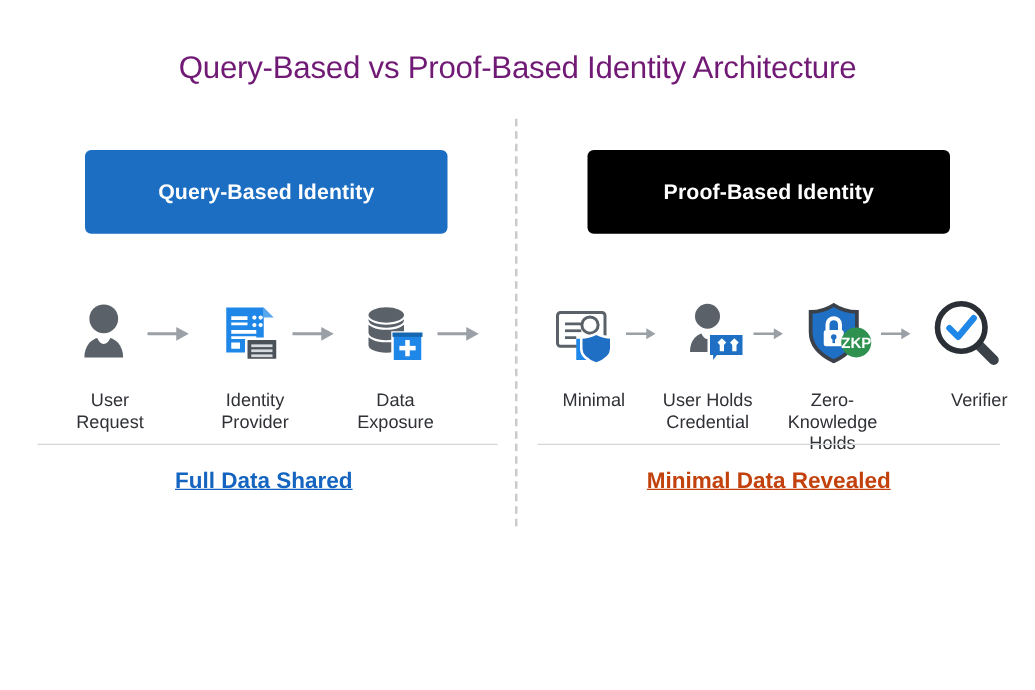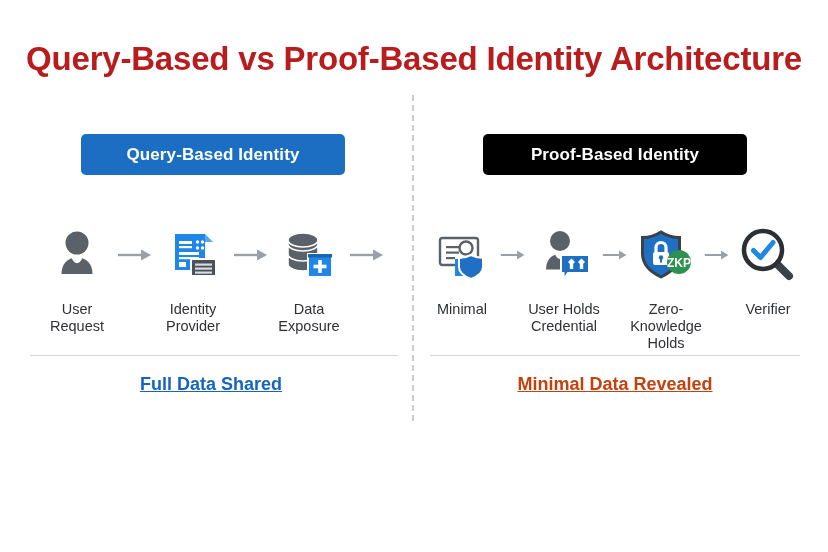--- a/index.html
+++ b/index.html
@@ -14,71 +14,71 @@
     color: #2f3136;
     overflow: hidden;
     position: relative;
   }
   #page-title {
     position: absolute;
     top: 40px;
     left: 0;
     width: 828px;
     text-align: center;
-    font-size: 33px;
-    font-weight: bold;
-    color: #b91c1c;
+    font-size: 25px;
+    font-weight: normal;
+    color: #701a75;
     letter-spacing: -0.2px;
   }
   #divider {
     position: absolute;
     left: 412px;
     top: 95px;
     width: 0;
     height: 326px;
     border-left: 2px dashed #c9cbcd;
   }
   .panel {
     position: absolute;
     top: 120px;
     width: 382px;
   }
   #panel-left { left: 22px; }
   #panel-right { left: 424px; }
 
   .badge {
     display: block;
-    margin: 14px auto;
+    margin: 0 auto;
     width: 258px;
     height: 35px;
     line-height: 35px;
     text-align: center;
     border-radius: 5px;
     color: #ffffff;
     font-size: 17px;
     font-weight: bold;
     letter-spacing: 0.1px;
     border: none;
-    padding: 3px;
+    padding: 16px;
     font-family: "Liberation Sans", sans-serif;
   }
   .badge-blue { background: #1b6ec2; }
   .badge-gray { background: #000000; }
 
   .flow {
     margin-top: 48px;
     display: flex;
     align-items: flex-start;
     justify-content: center;
   }
   .step {
     width: 76px;
     display: flex;
     flex-direction: column;
-    align-items: center;
+    align-items: flex-end;
   }
   .step-icon {
     height: 64px;
     width: 64px;
     display: flex;
     align-items: center;
     justify-content: center;
   }
   .step-label {
     margin-top: 14px;

